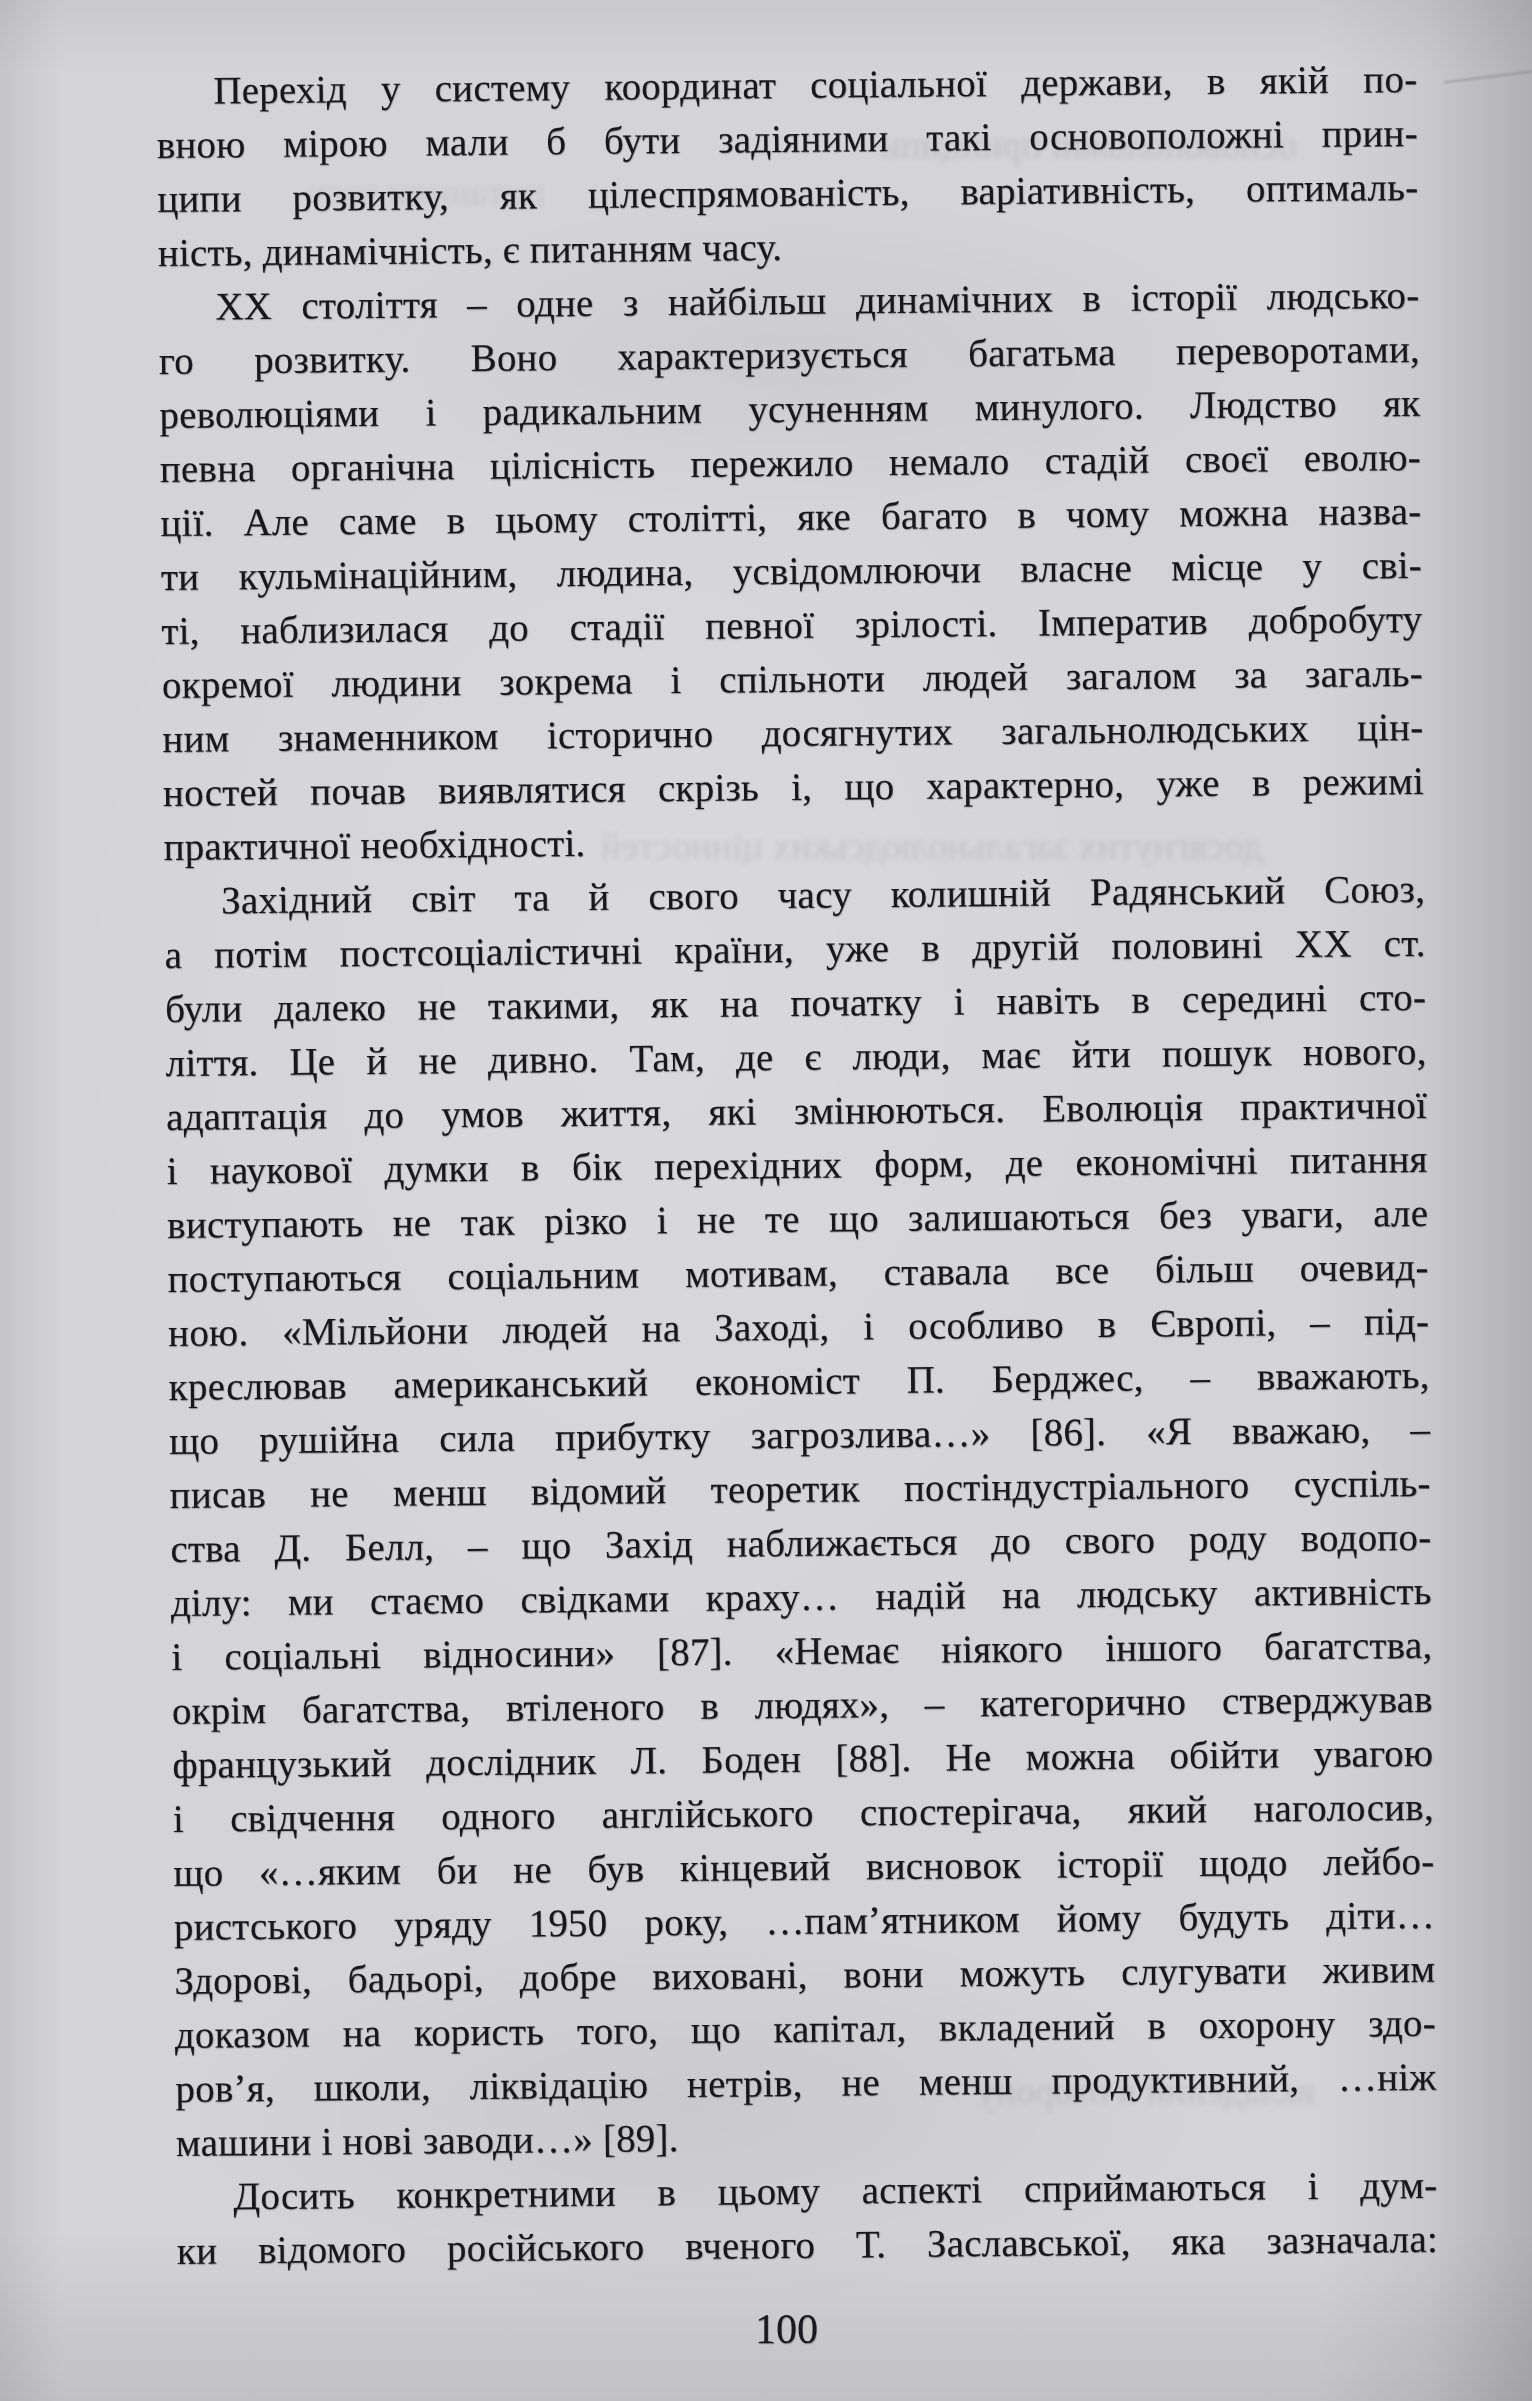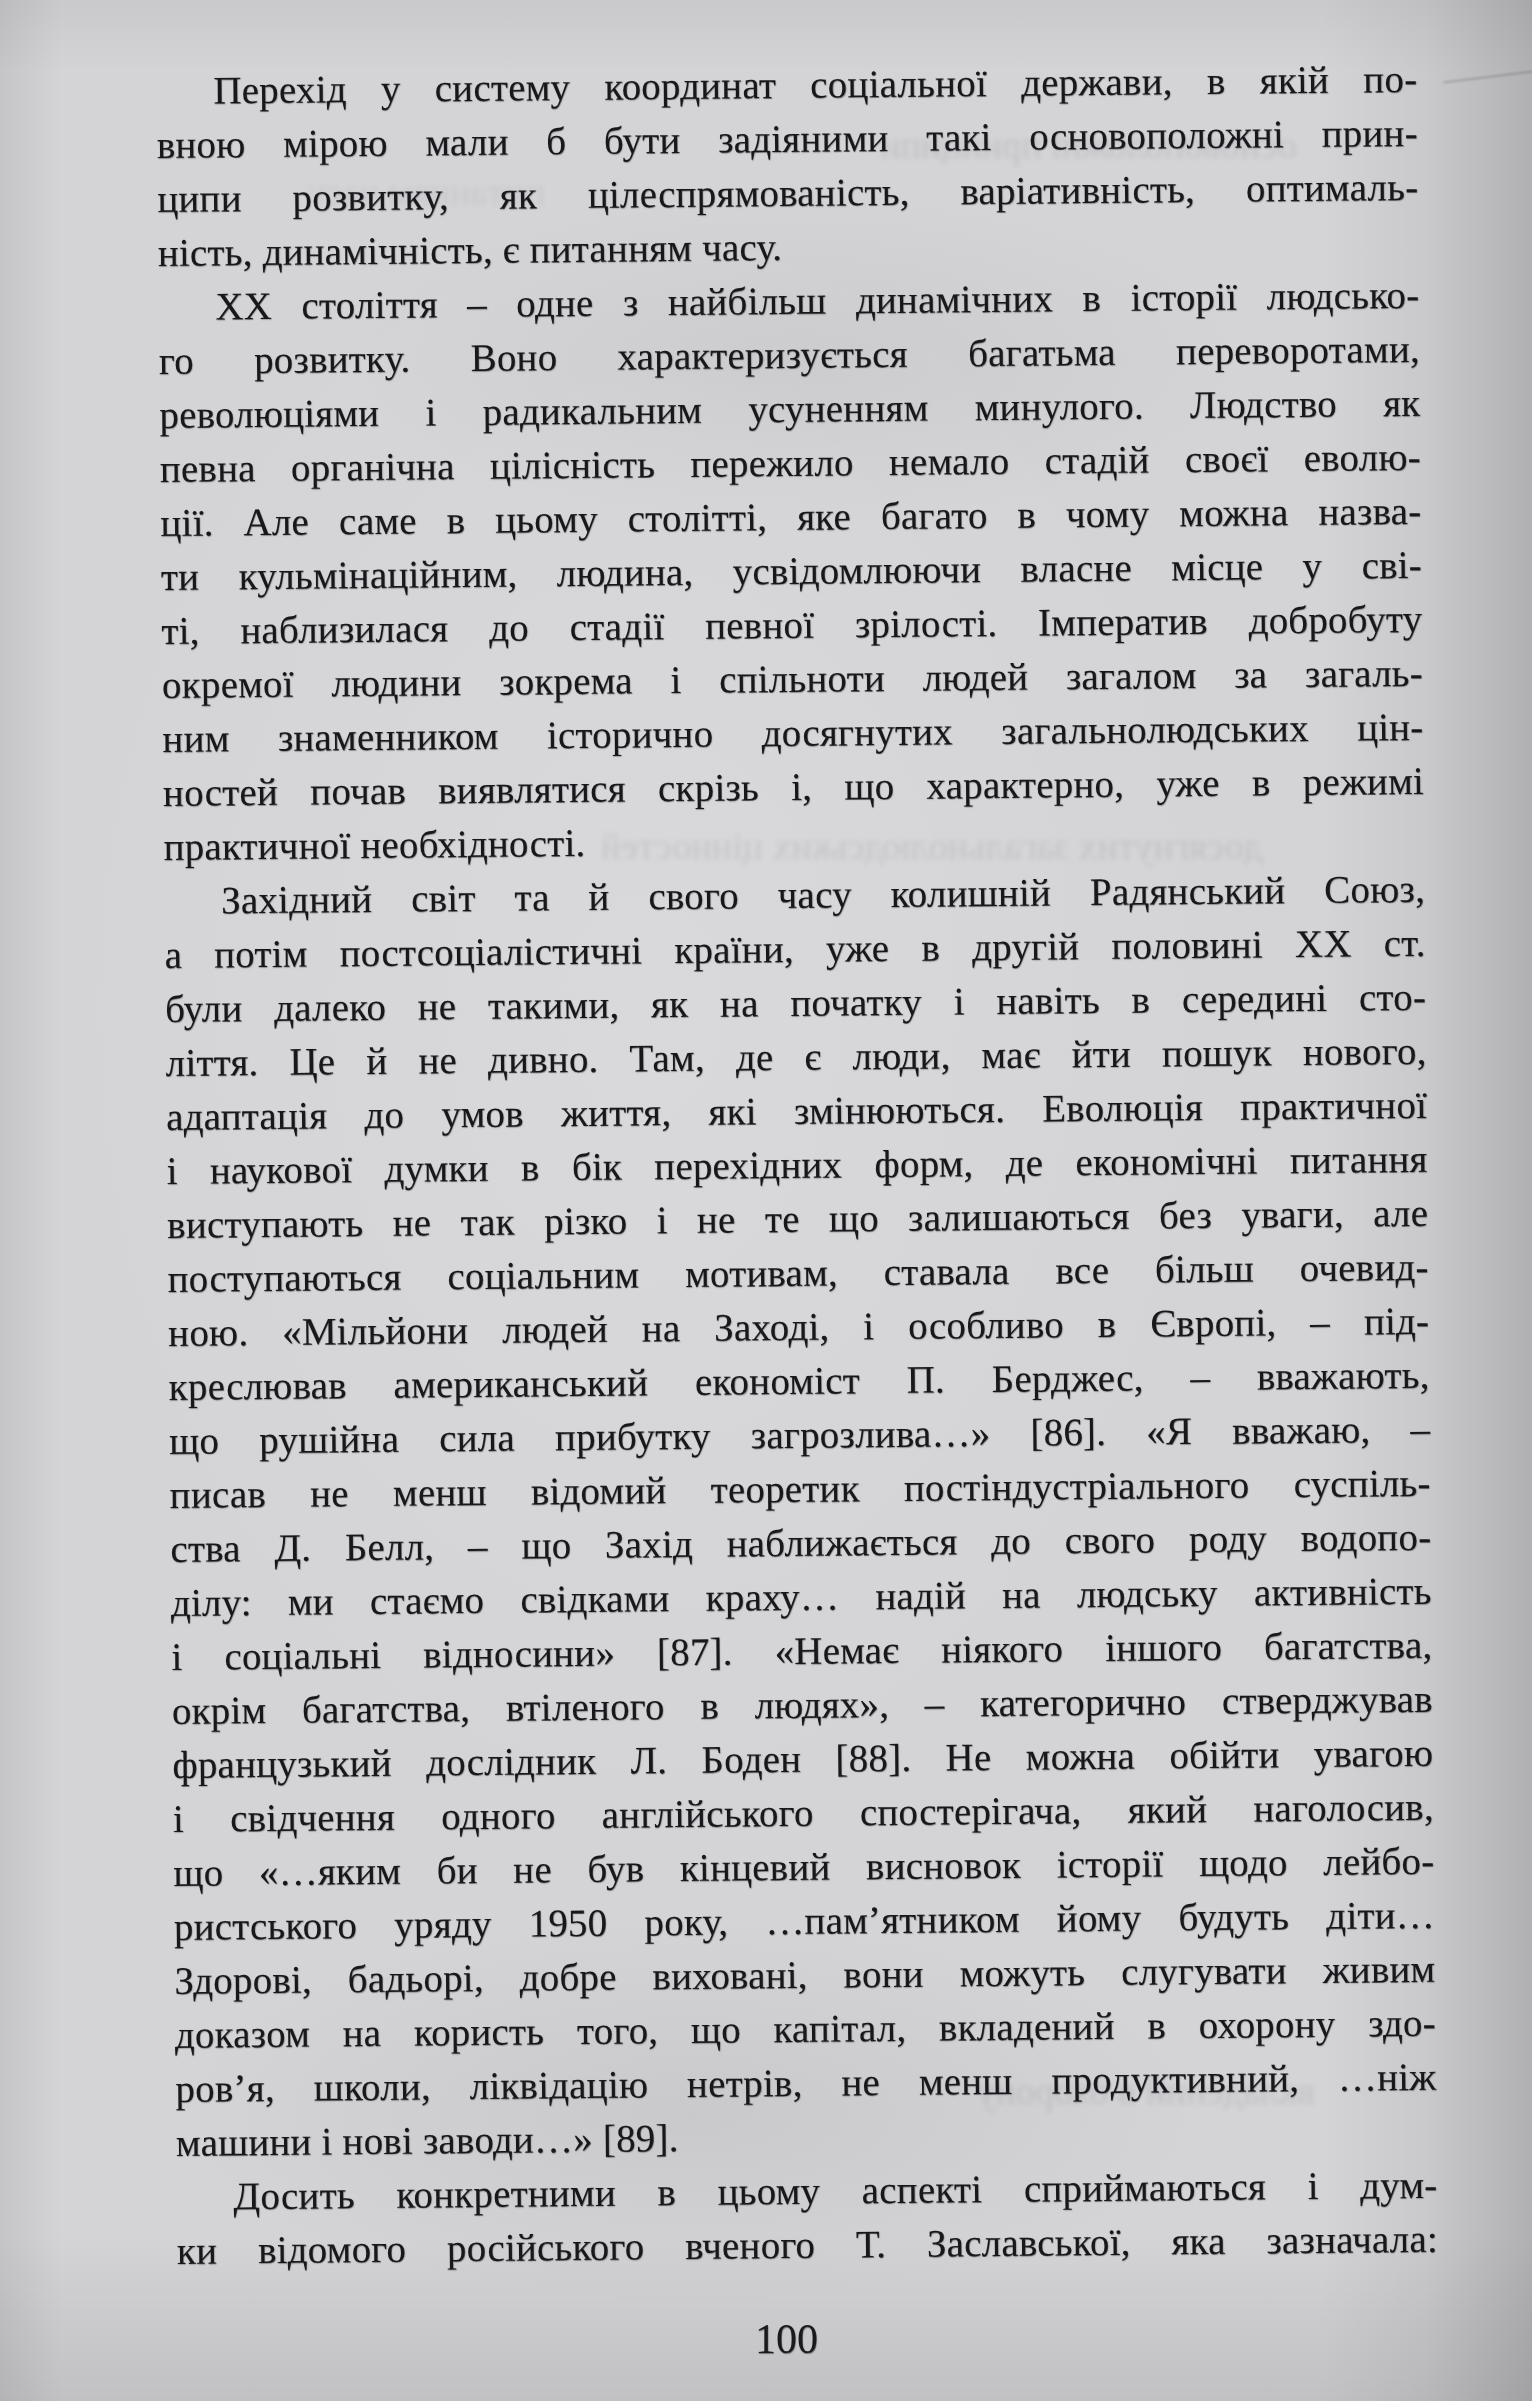--- a/index.html
+++ b/index.html
@@ -47,21 +47,20 @@
     white-space: nowrap;
   }
   .line.first { text-indent: 57px; }
   .line.last { text-align-last: left; }
   .page-number {
     position: absolute; left: 156px; top: 2305px; width: 1261px;
     text-align: center;
     font-size: 42px;
     color: #1a191d;
     text-shadow: 0.5px 0.7px 1px rgba(25,24,30,0.5);
-    margin-top: 10px;
   }
   
   .ghost {
     position: absolute;
     font-size: 38px;
     color: rgba(55,55,68,0.95);
     opacity: 0.12;
     filter: blur(2.6px);
     transform: scaleX(-1);
     white-space: nowrap;

